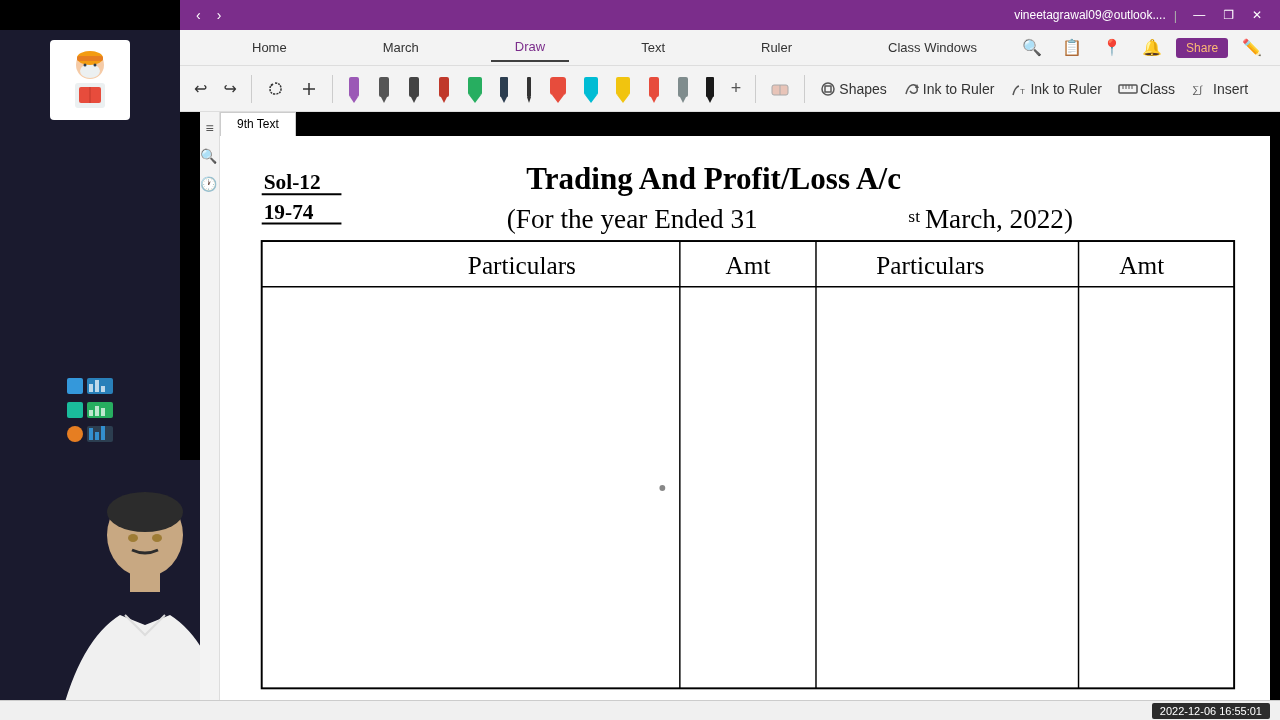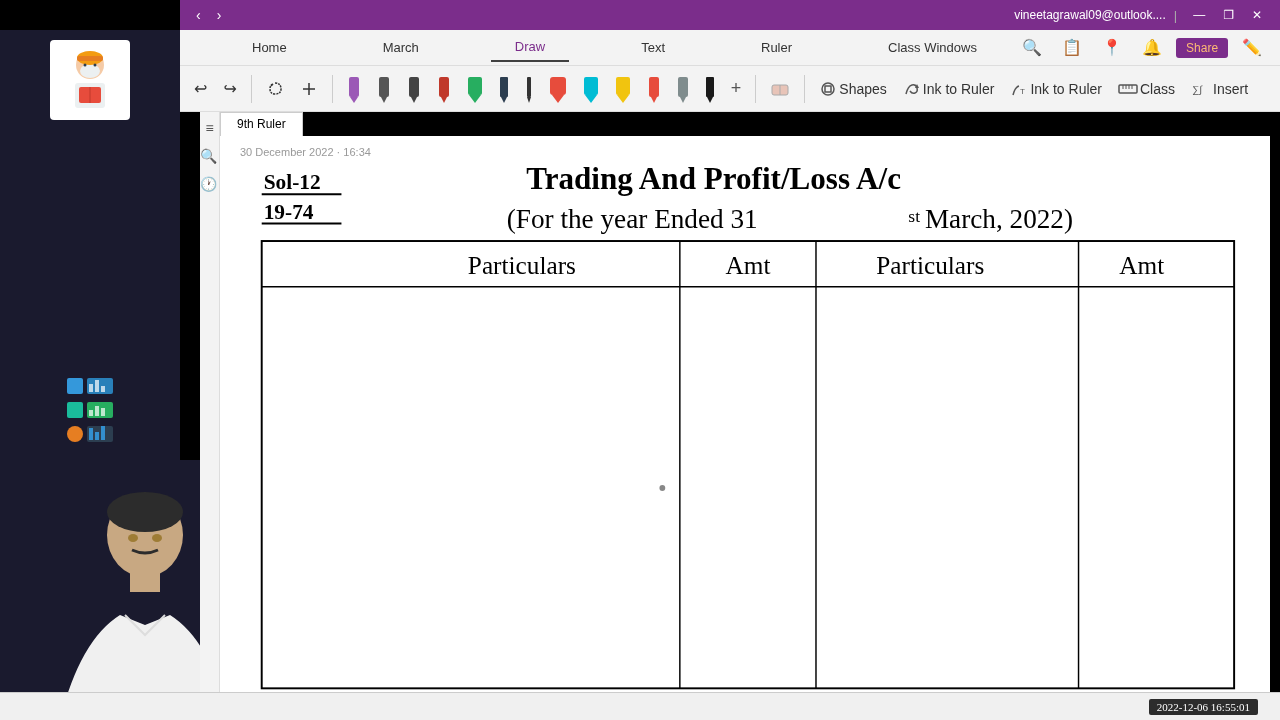--- a/index.html
+++ b/index.html
@@ -60,24 +60,24 @@
       position: absolute; top: 136px; left: 200px; right: 0; bottom: 20px;
       background: #fff;
       padding: 10px 20px;
     }
 
     
     .page-meta { font-size: 11px; color: #999; margin-bottom: 4px; }
 
     
     #statusbar {
-      position: absolute; bottom: 0; left: 0; right: 0; height: 28px;
+      position: absolute; bottom: 0; left: 0; right: 0; height: 20px;
       background: #f0f0f0; border-top: 1px solid #ccc;
       display: flex; justify-content: flex-end; align-items: center;
-      padding-right: 22px; font-size: 11px; color: #555; font-family: Liberation Serif, serif;
+      padding-right: 10px; font-size: 11px; color: #555;
     }
 
     
     .hw-svg { position: absolute; top: 0; left: 0; width: 100%; height: 100%; pointer-events: none; }
 
     
     .tb-group { display: flex; align-items: center; gap: 2px; padding: 2px 6px; border-radius: 3px; cursor: pointer; }
     .tb-group-label { font-size: 14px; color: #333; }
   </style>
 </head>
@@ -348,26 +348,25 @@
   </div>
 </div>
 
 <div style="position:absolute;top:112px;left:200px;width:20px;height:600px;background:#f3f3f3;border-right:1px solid #ddd;display:flex;flex-direction:column;align-items:center;padding-top:8px;gap:12px;">
   <span style="font-size:14px;color:#555;cursor:pointer;">≡</span>
   <span style="font-size:14px;color:#555;cursor:pointer;">🔍</span>
   <span style="font-size:14px;color:#555;cursor:pointer;">🕐</span>
 </div>
 
 <div style="position:absolute;top:112px;left:220px;height:24px;display:flex;align-items:stretch;">
-  <div style="padding:4px 16px;font-size:12px;background:#fff;border:1px solid #ccc;border-bottom:none;cursor:pointer;">9th Ruler</div>
+  <div style="padding:4px 16px;font-size:12px;background:#fff;border:1px solid #ccc;border-bottom:none;cursor:pointer;">9th Text</div>
 </div>
 
 <div id="page-area" style="position:absolute;top:136px;left:220px;right:10px;bottom:20px;background:#fff;padding:10px 20px;overflow:hidden;">
 
-  <div class="page-meta">30 December 2022 · 16:34</div>
 
   <svg class="hw-svg" viewBox="0 0 1050 580" style="position:absolute;top:0;left:0;width:100%;height:100%;pointer-events:none;">
 
     <text x="30" y="55" font-family="'Segoe Script', cursive" font-size="22" fill="#000" font-weight="bold">Sol-12</text>
 
     <line x1="28" y1="60" x2="110" y2="60" stroke="#000" stroke-width="2"></line>
 
     <text x="30" y="85" font-family="'Segoe Script', cursive" font-size="22" fill="#000" font-weight="bold">19-74</text>
 
     <line x1="28" y1="90" x2="110" y2="90" stroke="#000" stroke-width="2"></line>

